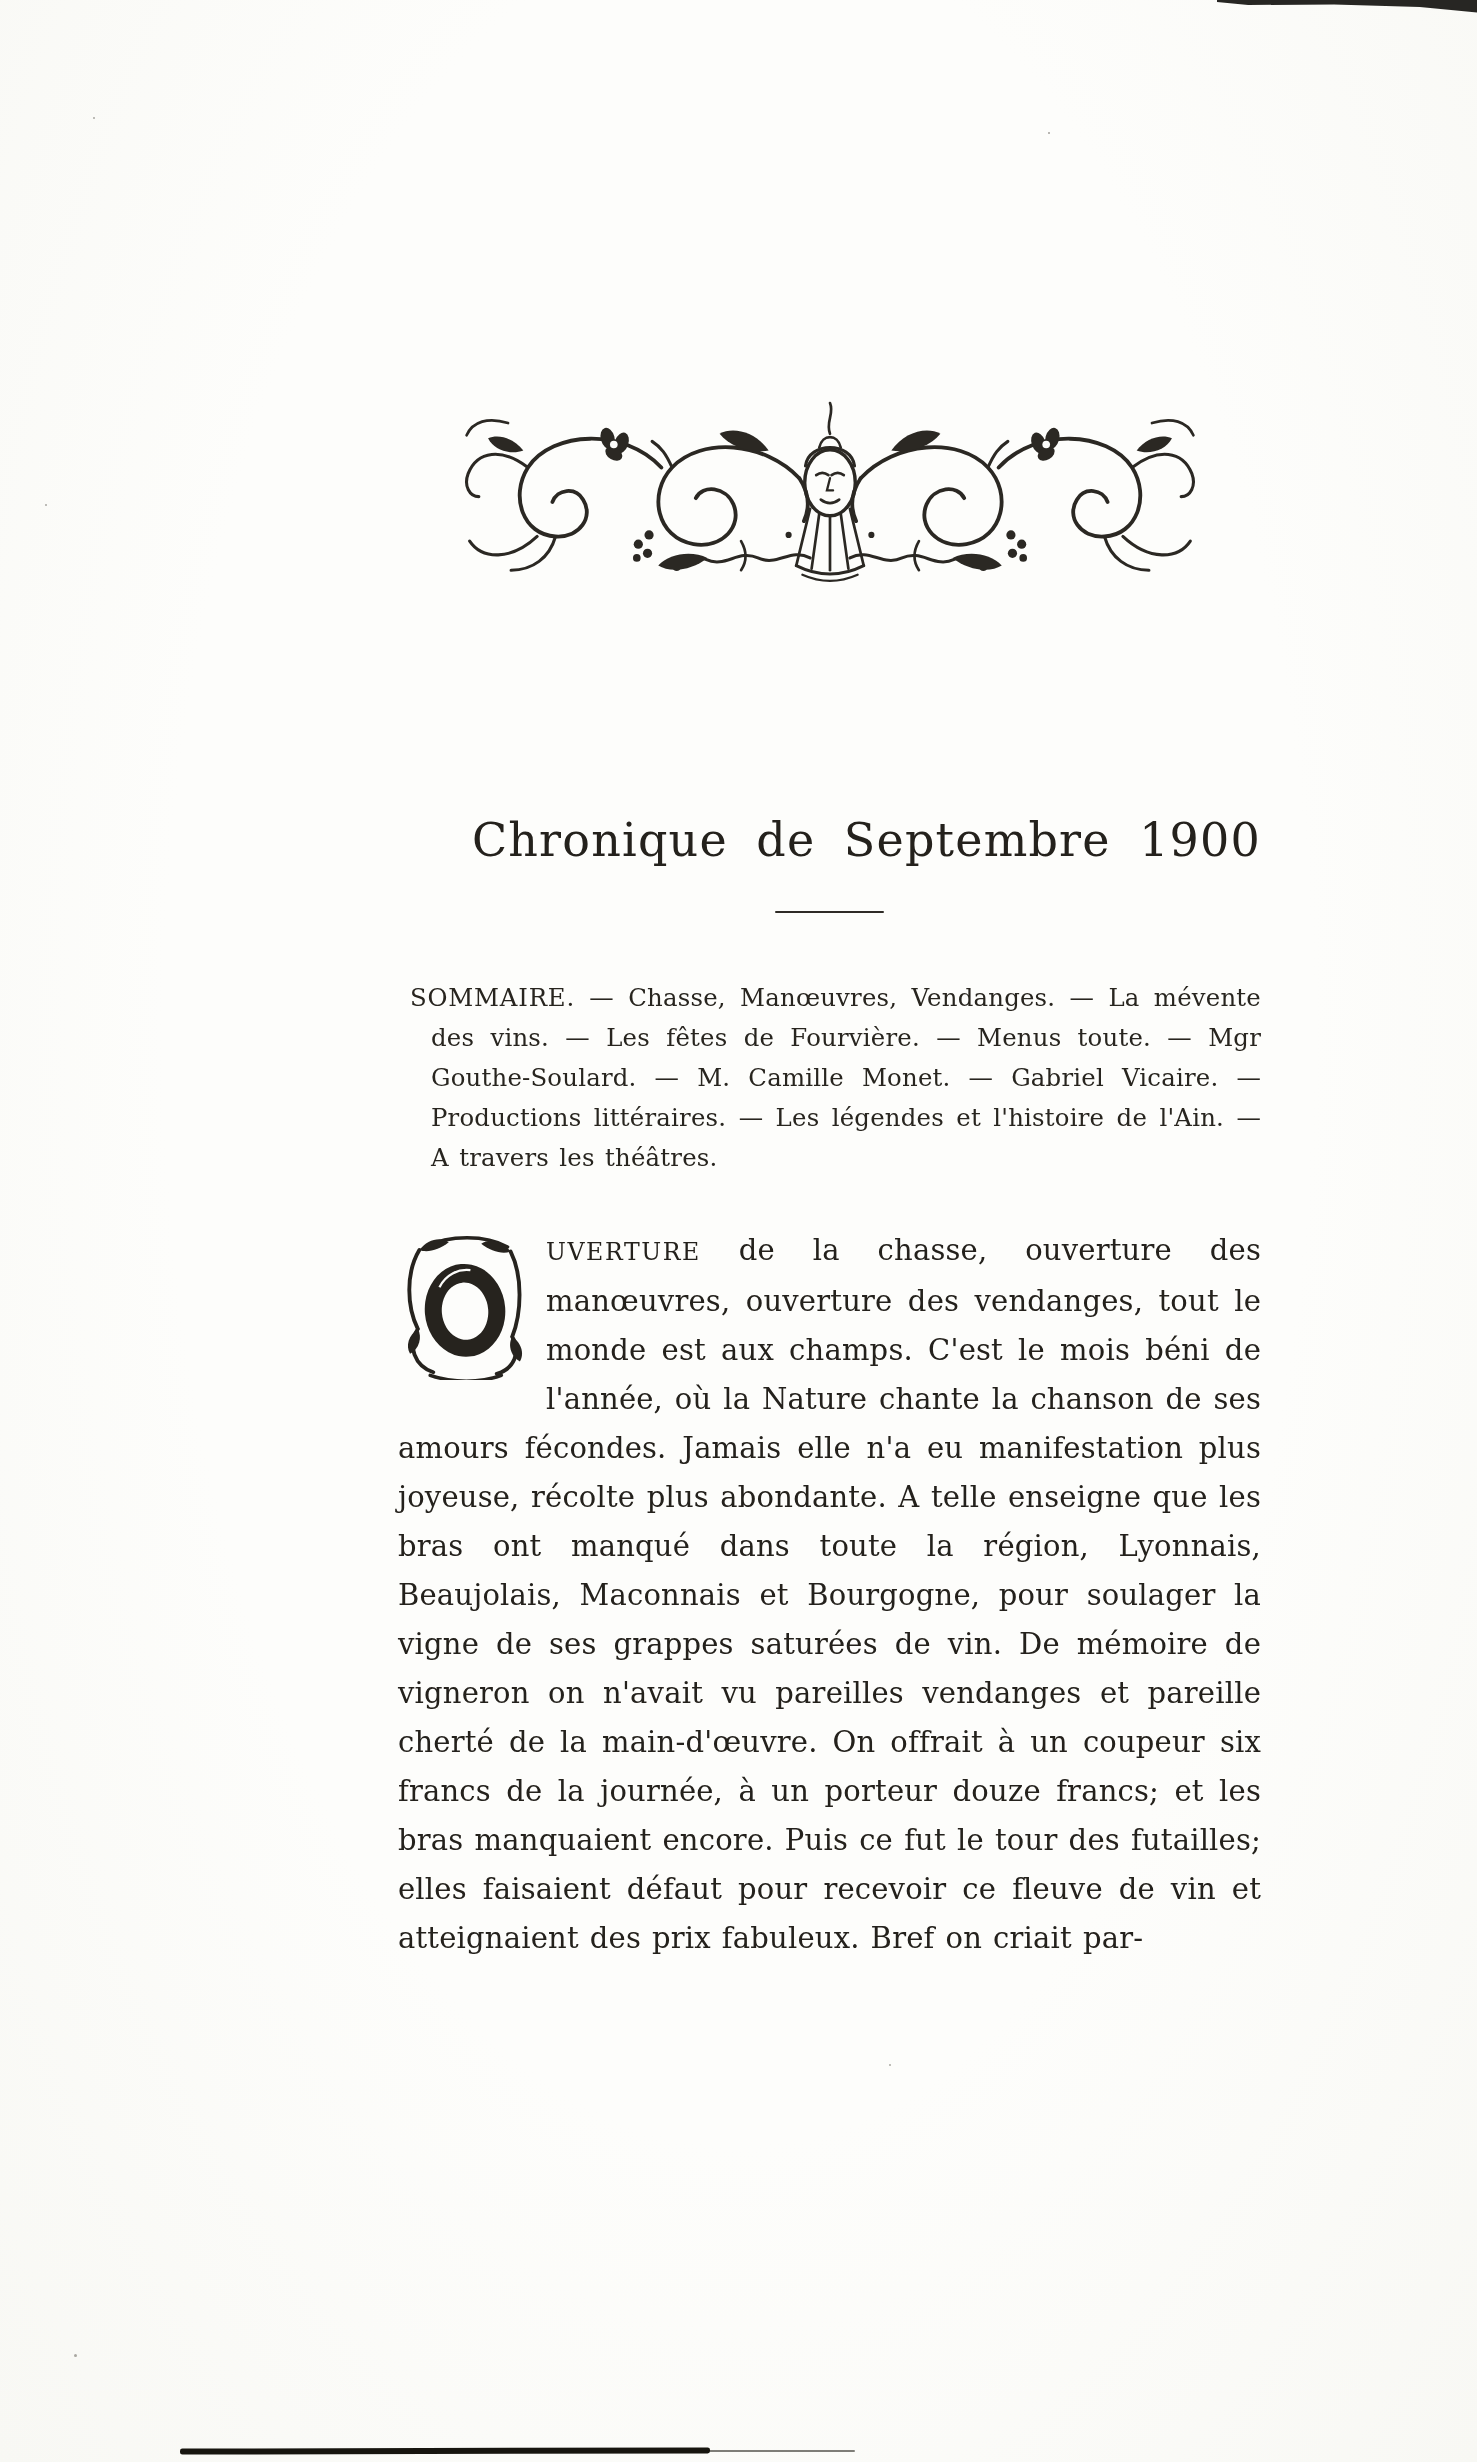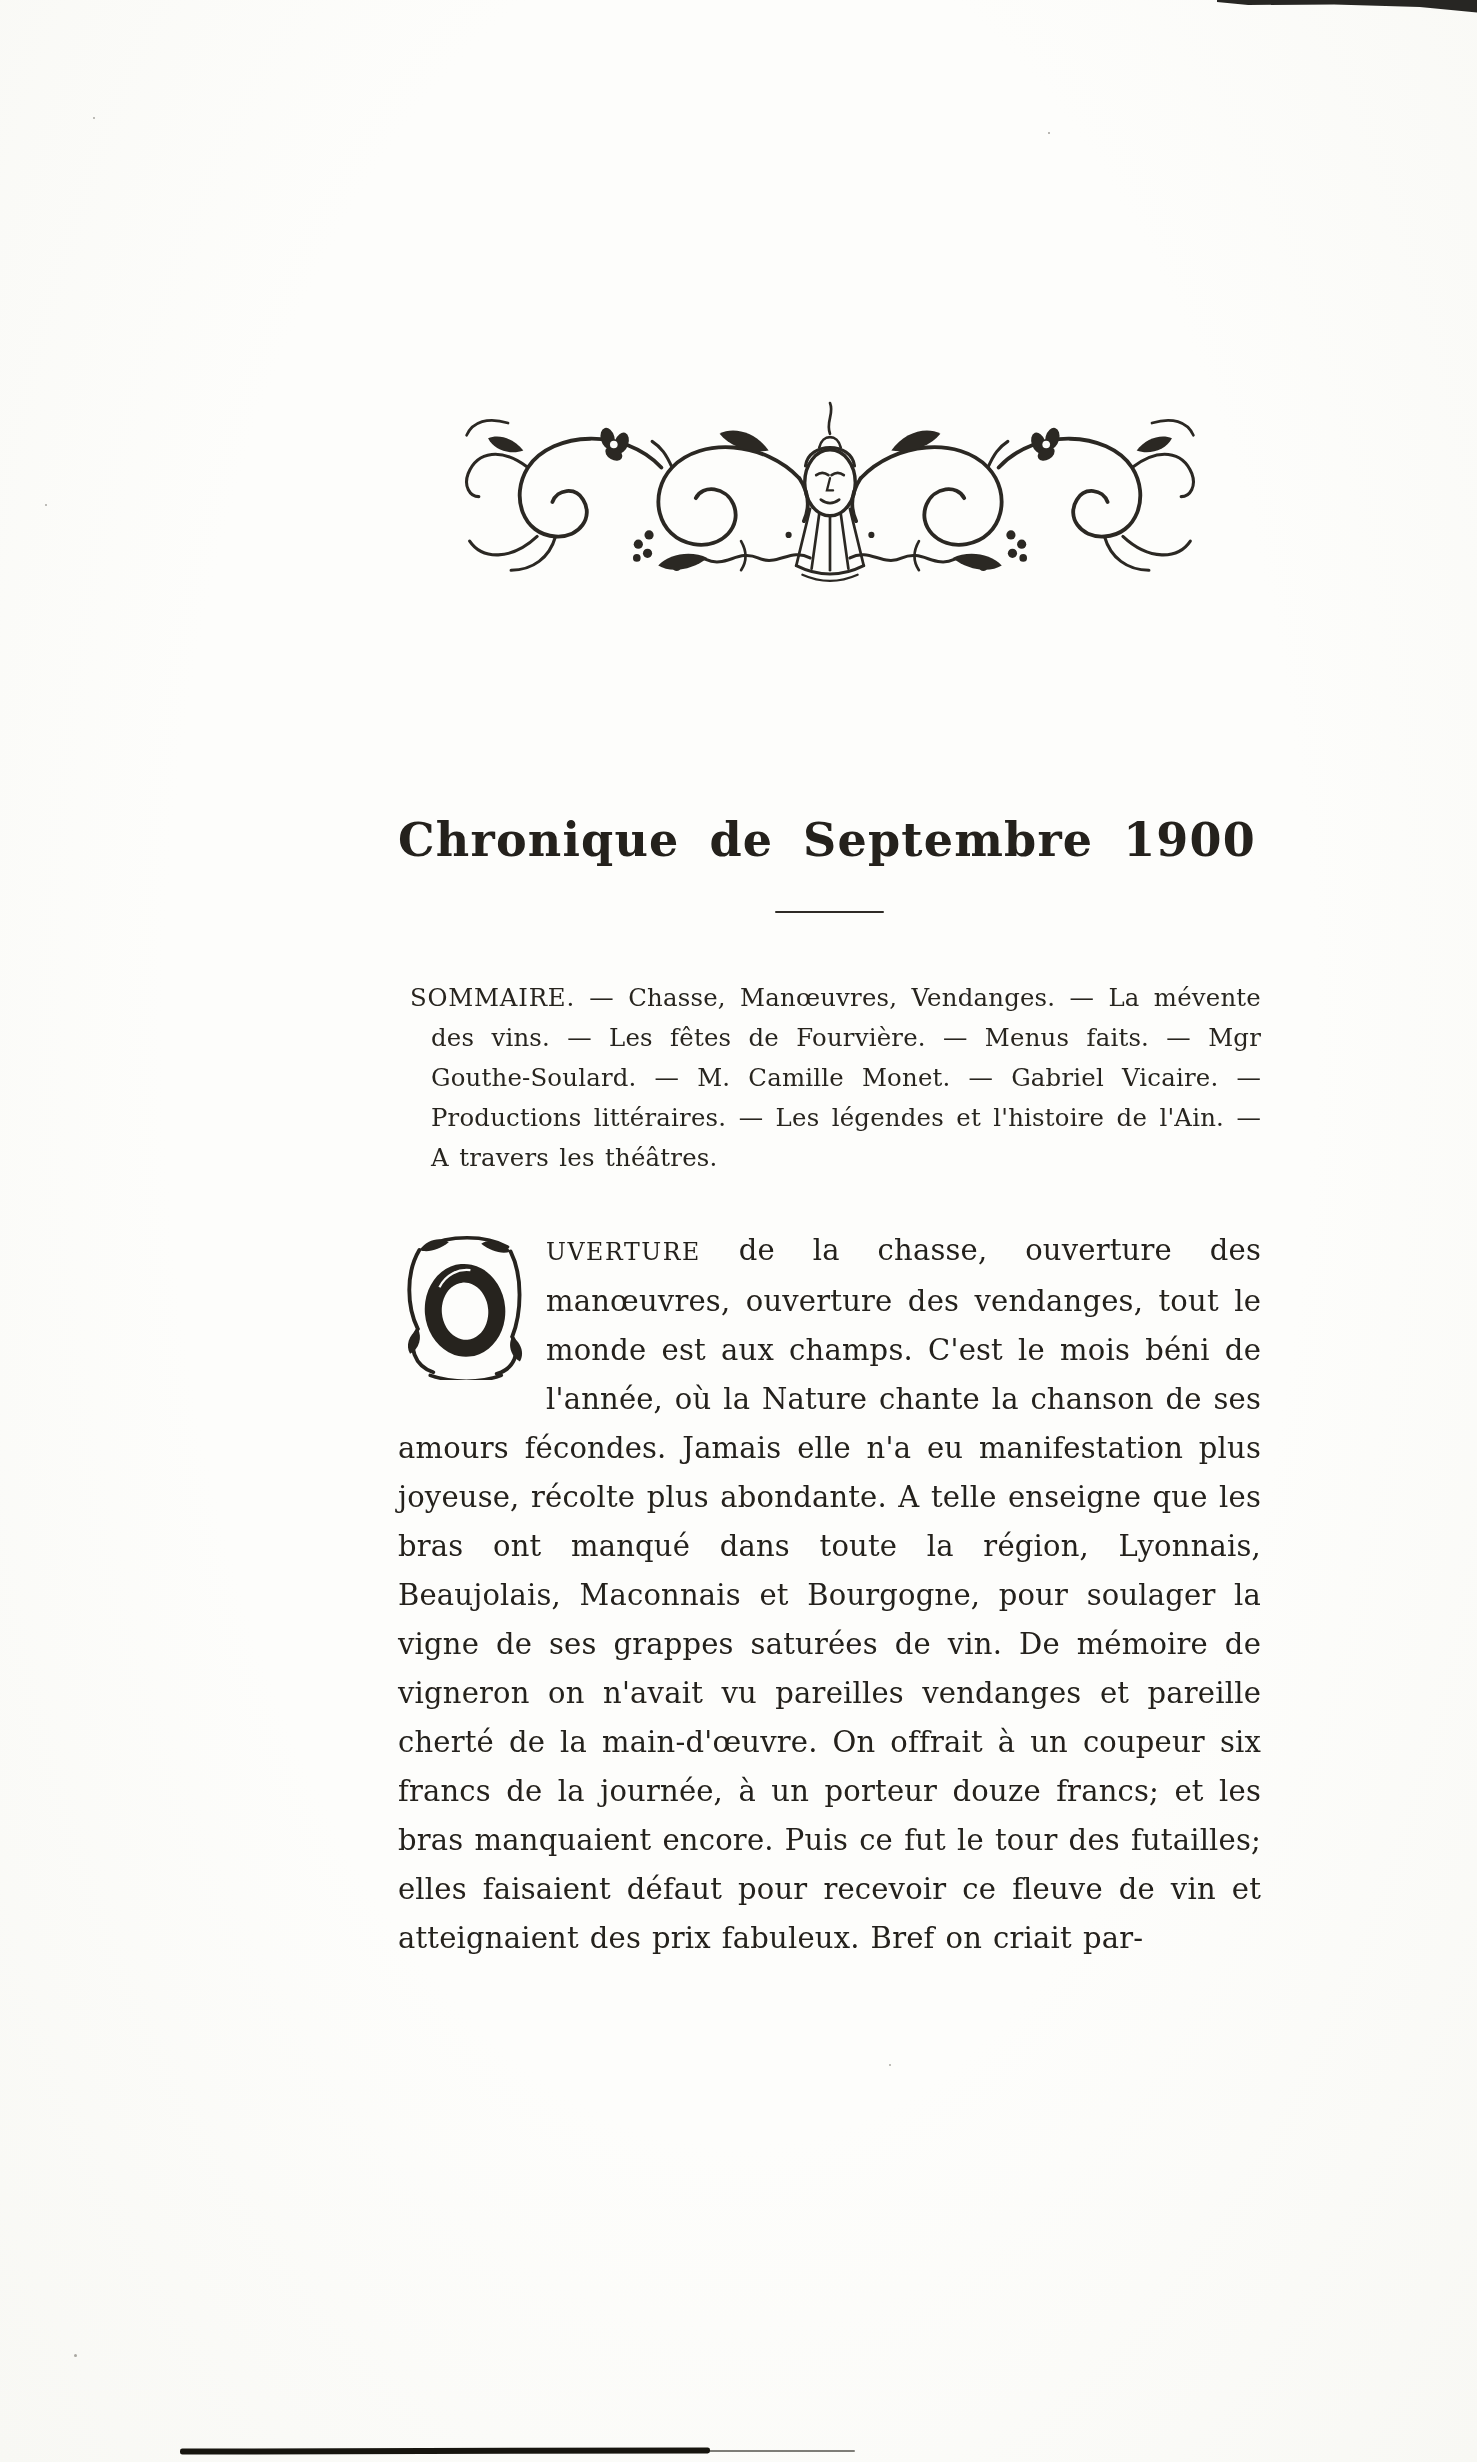--- a/index.html
+++ b/index.html
@@ -25,22 +25,22 @@
   .headpiece {
     margin-top: 377px;
     display: flex;
     justify-content: center;
   }
   .headpiece svg { display:block; }
 
   .title {
     margin: 206px 0 0 0;
     font-size: 46px;
-    font-weight: 700;
-    text-align: left;
+    font-weight: 400;
+    text-align: right;
     letter-spacing: 1.2px;
     word-spacing: 12.6px;
     color: #24211c;
   }
 
   .title-rule {
     width: 109px;
     height: 2.4px;
     background: #2e2b26;
     margin: 44px auto 0 auto;
@@ -188,21 +188,21 @@
           <path d="M436,246 Q480,268 524,246" stroke-width="4"></path>
           <path d="M444,258 Q480,274 516,258" stroke-width="3"></path>
         </g>
       </svg>
     </div>
 
     <h1 class="title">Chronique de Septembre 1900</h1>
 
     <div class="title-rule"></div>
 
-    <p class="sommaire"><span class="sommaire-label">SOMMAIRE.</span><span> — Chasse, Manœuvres, Vendanges. — La mévente des vins. — Les fêtes de Fourvière. — Menus faits. — Mgr Gouthe-Soulard. — M. Camille Monet. — Gabriel Vicaire. — Productions littéraires. — Les légendes et l'histoire de l'Ain. — A travers les théâtres.</span></p>
+    <p class="sommaire"><span class="sommaire-label">SOMMAIRE.</span><span> — Chasse, Manœuvres, Vendanges. — La mévente des vins. — Les fêtes de Fourvière. — Menus toute. — Mgr Gouthe-Soulard. — M. Camille Monet. — Gabriel Vicaire. — Productions littéraires. — Les légendes et l'histoire de l'Ain. — A travers les théâtres.</span></p>
 
     <div class="bodytext">
       <span class="dropcap">
         <svg viewBox="0 0 170 190" aria-hidden="true">
           <g stroke="#26231e" fill="none" stroke-width="5" stroke-linecap="round">
             <path d="M26,22 C8,52 10,96 24,124 C10,146 20,172 44,180"></path>
             <path d="M144,24 C160,56 158,104 146,134 C158,154 148,176 126,182"></path>
             <path d="M34,18 C64,2 112,2 140,18" stroke-width="4.5"></path>
             <path d="M40,184 C70,194 104,194 132,184" stroke-width="4.5"></path>
             <path d="M26,22 C36,8 54,4 64,12 C52,22 36,26 26,22 Z" fill="#26231e" stroke="none"></path>

